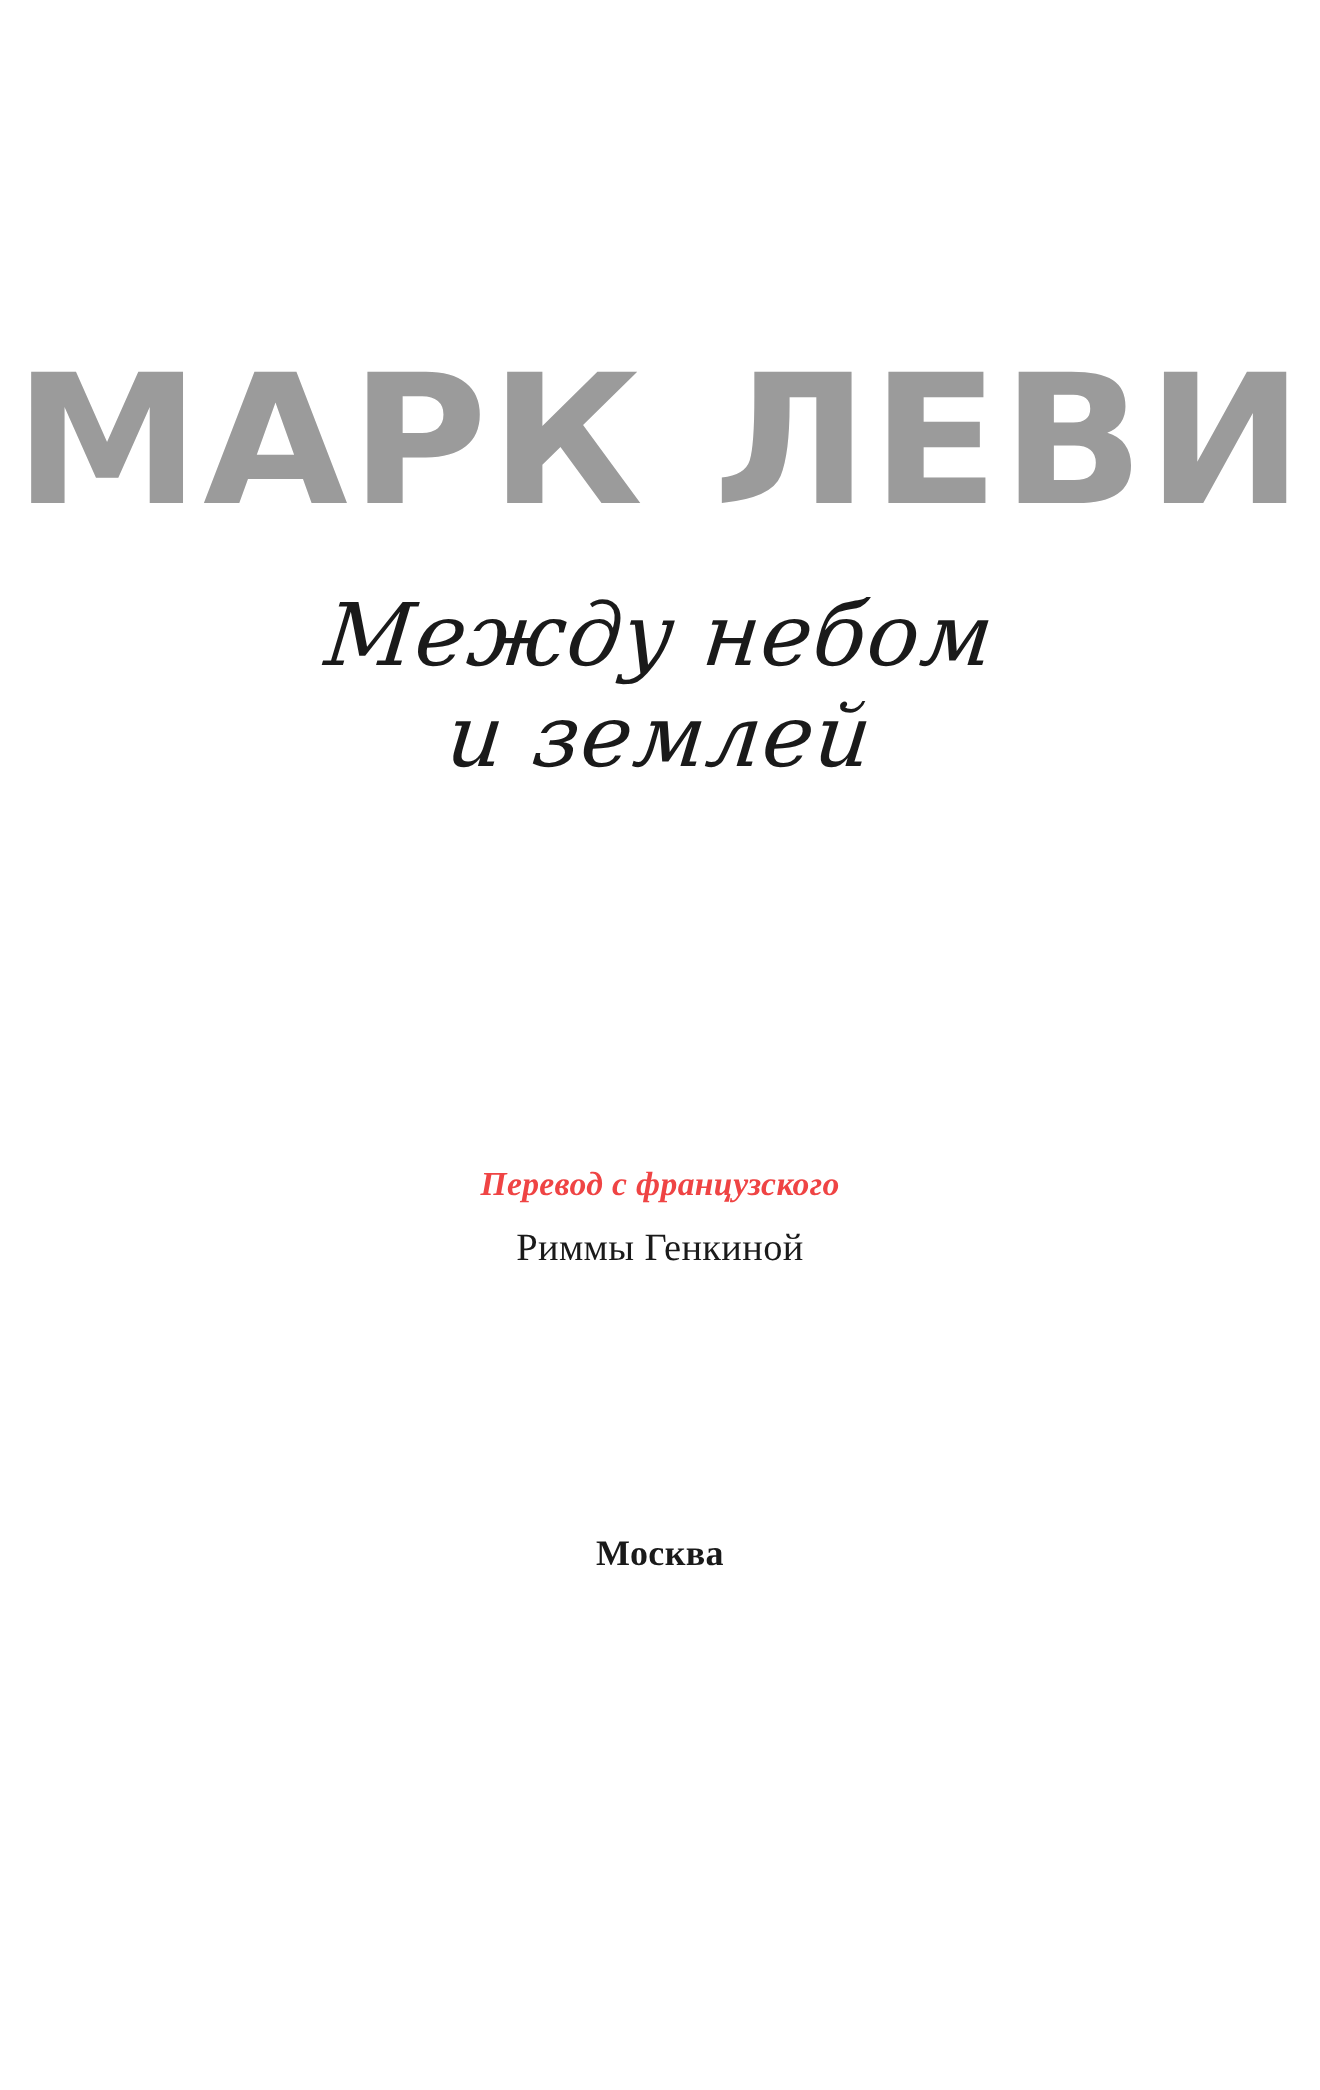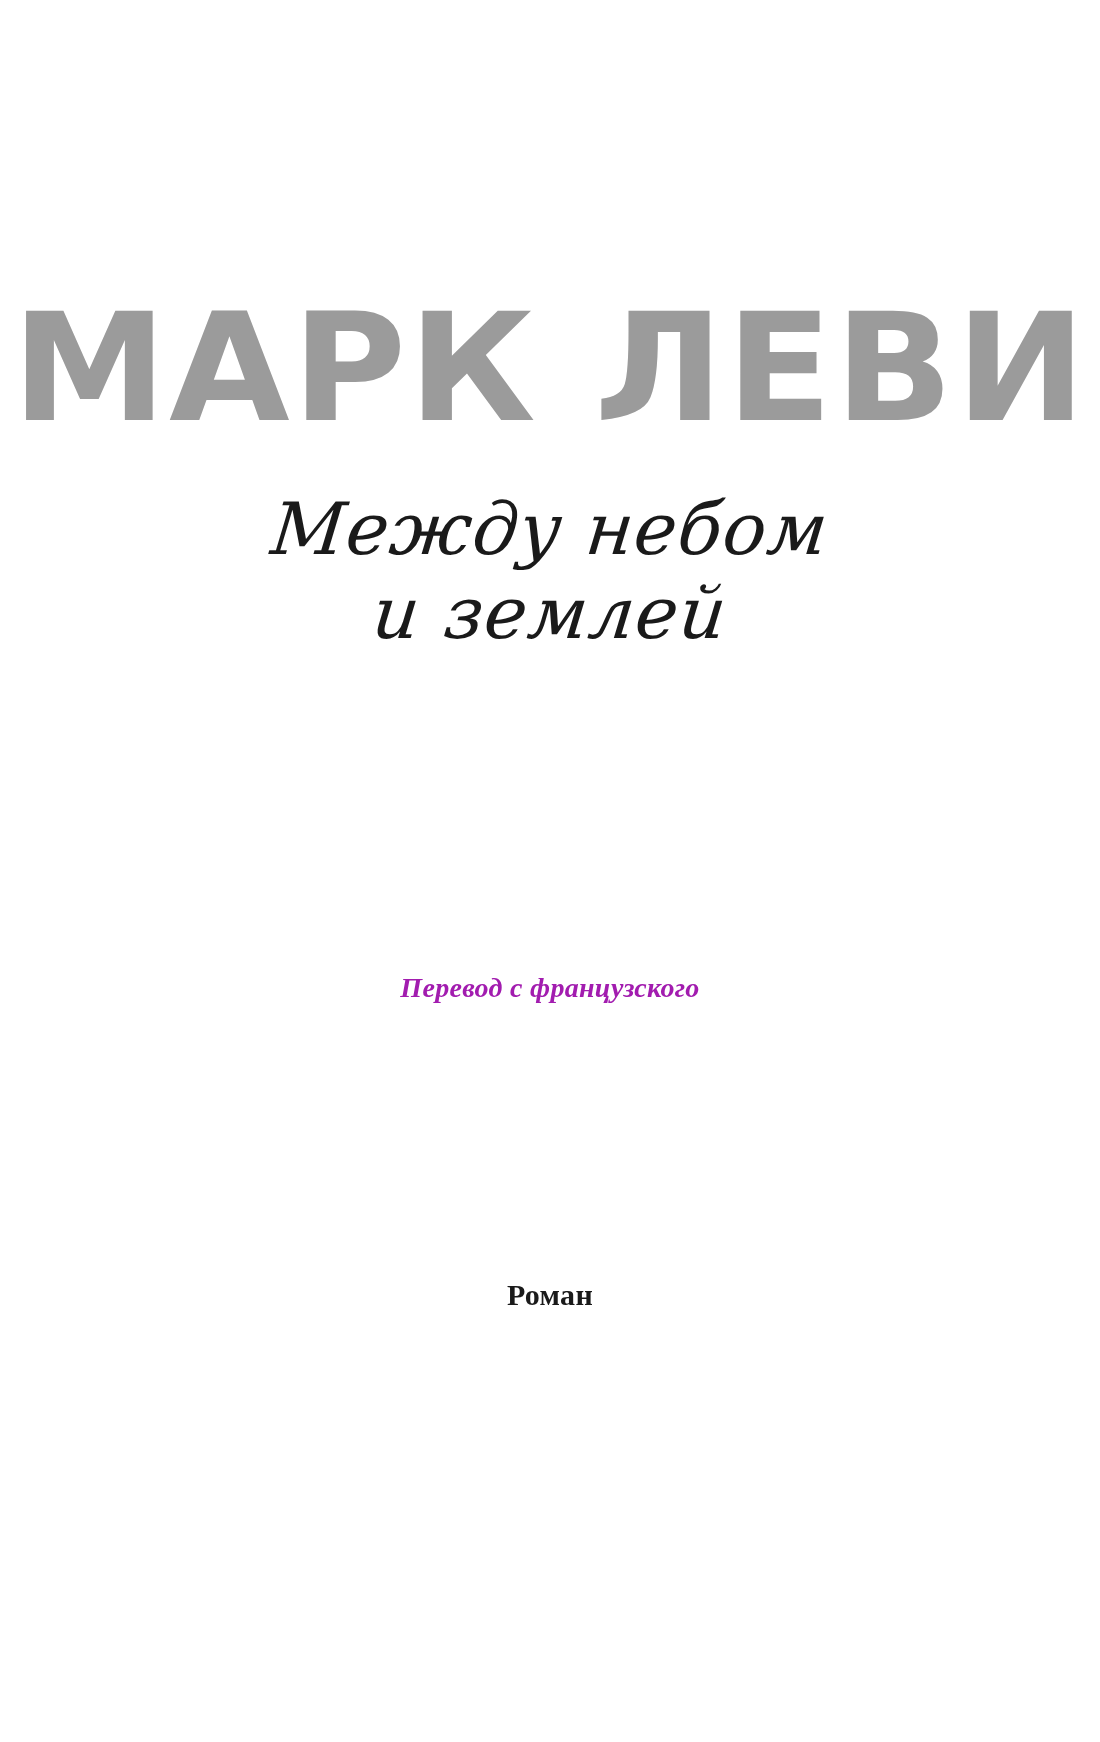--- a/index.html
+++ b/index.html
@@ -77,21 +77,21 @@
     top: 972px;
     left: 0;
     width: 1100px;
     text-align: center;
   }
   .translation-line {
     font-family: "Liberation Serif", serif;
     font-style: italic;
     font-weight: 700;
     font-size: 28px;
-    color: #a21caf;
+    color: #ef4444;
     letter-spacing: 0.3px;
   }
   .translator-name {
     margin-top: 17px;
     font-family: "Liberation Serif", serif;
     font-weight: 400;
     font-size: 32px;
     color: #1a1a1a;
     letter-spacing: 0.3px;
   }
@@ -127,19 +127,20 @@
   <div class="author-name">МАРК ЛЕВИ</div>
 
   <div class="book-title">
     <span class="line line1">Между небом</span>
     <span class="line line2">и землей</span>
   </div>
 
 
   <div class="translation-block">
     <div class="translation-line">Перевод с французского</div>
+    <div class="translator-name">Риммы Генкиной</div>
   </div>
 
   <div class="imprint-block">
-    <div class="city">Роман</div>
+    <div class="city">Москва</div>
   </div>
 
 </div>
 
 </body></html>

